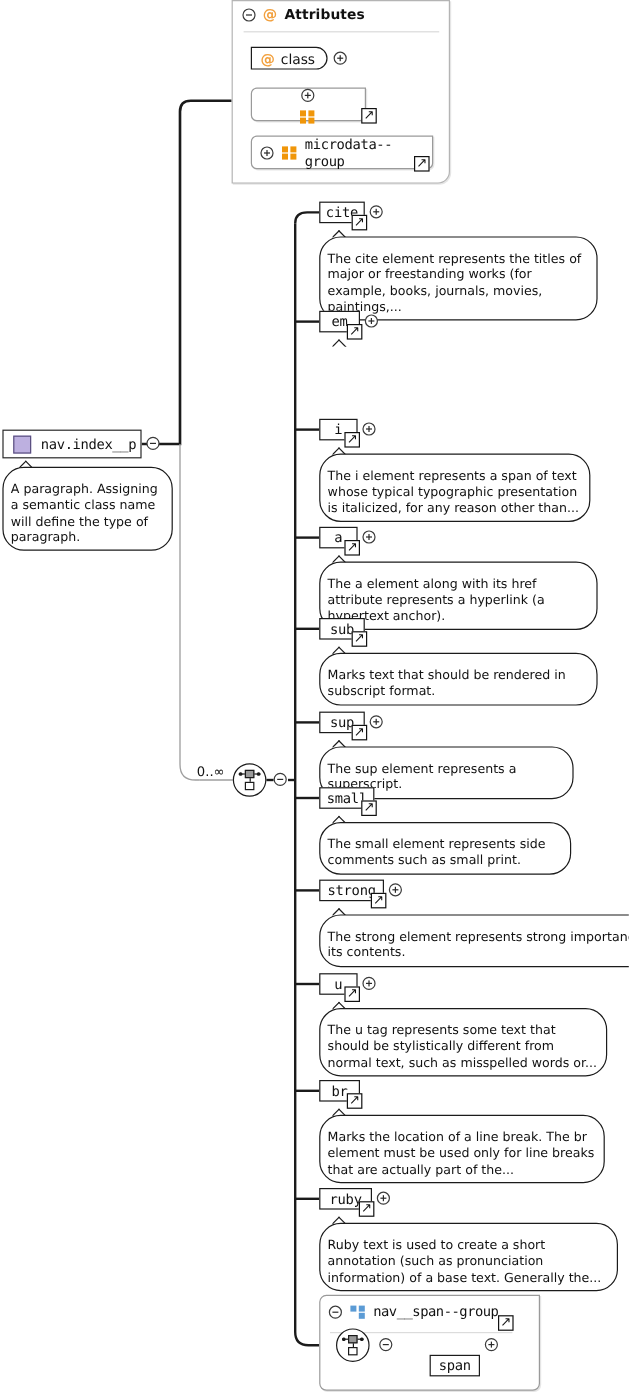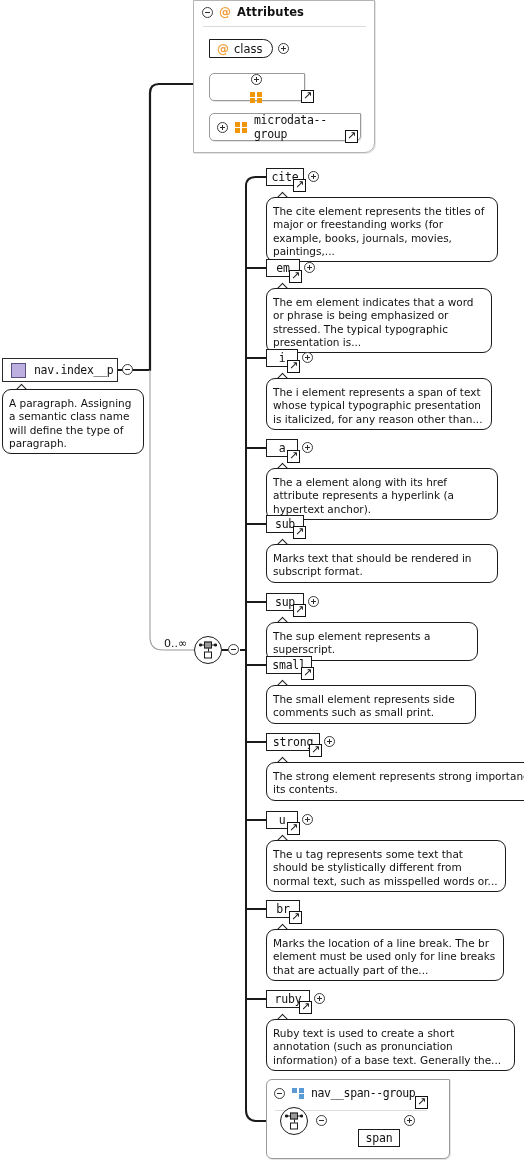--- a/index.html
+++ b/index.html
@@ -203,24 +203,24 @@
     color: #111;
     font-family: "DejaVu Sans Mono", monospace;
     letter-spacing: -0.2px;
     white-space: nowrap;
   }
 
   
   .doc-bubble {
     position: absolute;
     border: 1.4px solid #1b1b1b;
-    border-radius: 9px;
-    background: #fff;
-    box-sizing: border-box;
-    padding: 7px 6px 3px 6px;
+    border-radius: 18px;
+    background: #fff;
+    box-sizing: border-box;
+    padding: 12px 6px 3px 6px;
     font-size: 10.5px;
     line-height: 13.3px;
     color: #111;
     font-family: "DejaVu Sans", sans-serif;
   }
   .doc-tail {
     position: absolute;
     width: 13px; height: 8px;
     overflow: hidden;
   }
@@ -428,21 +428,20 @@
   <span class="pm plus" style="position:absolute; left:308px; top:171px;"></span>
   <div class="doc-tail" style="left:277px; top:190px;"></div>
   <div class="doc-bubble" style="left:266px; top:197px; width:232px;">The cite element represents the titles of major or freestanding works (for example, books, journals, movies, paintings,...</div>
 
   <div class="el-pill" style="left:266px; top:259px; width:34px;">
     <span>em</span>
   </div>
   <div class="extlink" style="left:289px; top:270px;"></div>
   <span class="pm plus" style="position:absolute; left:304px; top:262px;"></span>
   <div class="doc-tail" style="left:277px; top:281px;"></div>
-  <div class="doc-bubble" style="left:266px; top:288px; width:226px;">The em element indicates that a word or phrase is being emphasized or stressed. The typical typographic presentation is...</div>
 
   <div class="el-pill" style="left:266px; top:349px; width:32px;">
     <span>i</span>
   </div>
   <div class="extlink" style="left:287px; top:360px;"></div>
   <span class="pm plus" style="position:absolute; left:302px; top:352px;"></span>
   <div class="doc-tail" style="left:277px; top:371px;"></div>
   <div class="doc-bubble" style="left:266px; top:378px; width:226px;">The i element represents a span of text whose typical typographic presentation is italicized, for any reason other than...</div>
 
   <div class="el-pill" style="left:266px; top:439px; width:32px;">

